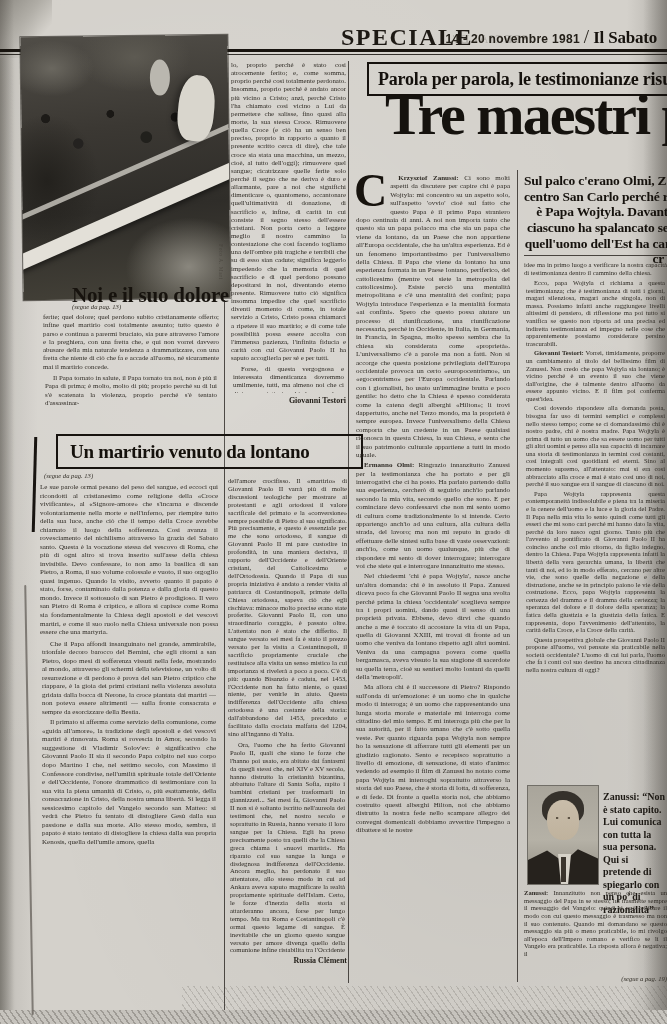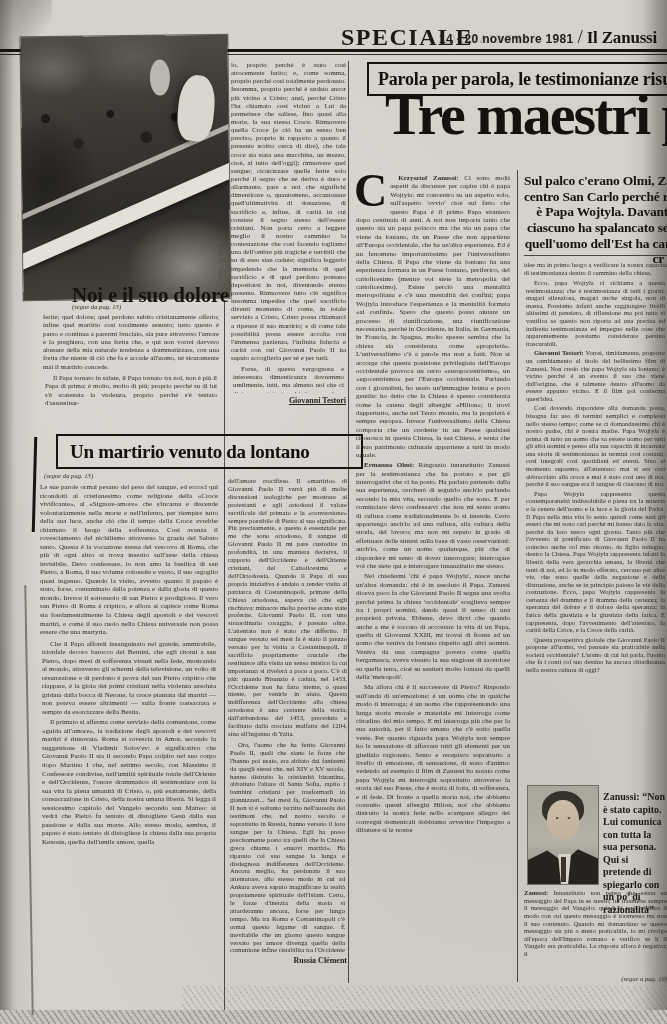--- a/index.html
+++ b/index.html
@@ -53,21 +53,21 @@
   .body-col p.ind{text-indent:8px;margin:2px;}
   .speaker{font-weight:bold;}
   .cont{font-style:italic;font-size:6.6px;color:#332f28;}
   .byline{font-weight:bold;font-size:8px;text-align:right;color:#221e18;}
 
   
   .noi-title{left:72px;top:283px;font-size:21px;font-weight:bold;letter-spacing:-.2px;color:#17130e;white-space:nowrap;}
   .noi-cont{left:72px;top:303px;}
   .noi-body{left:43px;top:313px;width:176px;height:114px;font-size:6.9px;line-height:1.2;}
   .midcol{left:231px;top:61px;width:115px;height:332px;font-size:6.9px;line-height:1.18;}
-  .mid-byline{left:231px;top:396px;width:115px;text-decoration:underline;}
+  .mid-byline{left:231px;top:396px;width:115px;}
 
   
   .vr{width:1px;background:rgba(30,26,22,.75);}
   .vr-left{left:224px;top:300px;height:714px;}
   .vr-mid{left:348px;top:61px;height:922px;}
   .vr-right{left:517px;top:170px;height:812px;}
 
   
   .mart-box{left:56px;top:434px;width:291px;height:31px;border:2.5px solid #17130f;display:flex;align-items:center;padding-left:12px;background:rgba(255,255,255,.06);}
   .mart-title{font-size:19px;font-weight:bold;white-space:nowrap;letter-spacing:-.3px;color:#15110c;}
@@ -116,21 +116,21 @@
 
   <div class="abs corner-tl"></div>
   <div class="abs edge-left"></div>
   <div class="abs edge-right"></div>
 
   <div class="abs dossier">SPECIALE</div>
   <div class="abs showthrough">SPECIALE /</div>
   <div class="abs dateline">
     <span class="date">14 - 20 novembre 1981</span>
     <span class="slash">/</span>
-    <span class="papername">Il Zanussi</span>
+    <span class="papername">Il Sabato</span>
   </div>
   <div class="abs rule-a"></div>
   <div class="abs rule-b"></div>
 
   <div class="abs photo1">
     <div class="heads"></div>
     <div class="bar2"></div>
     <div class="bar1"></div>
     <div class="robe2"></div>
     <div class="robe1"></div>

